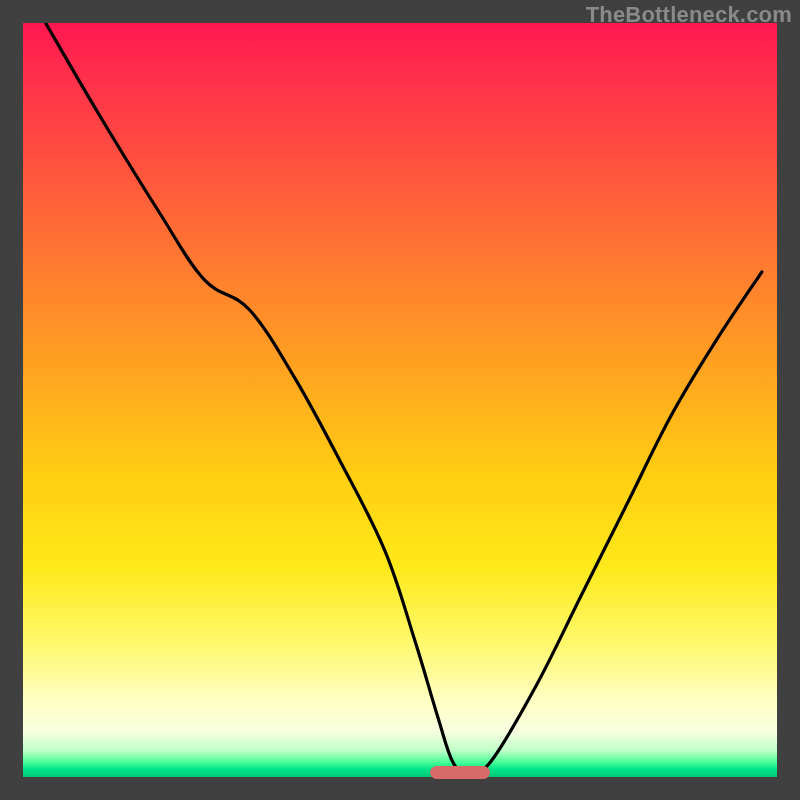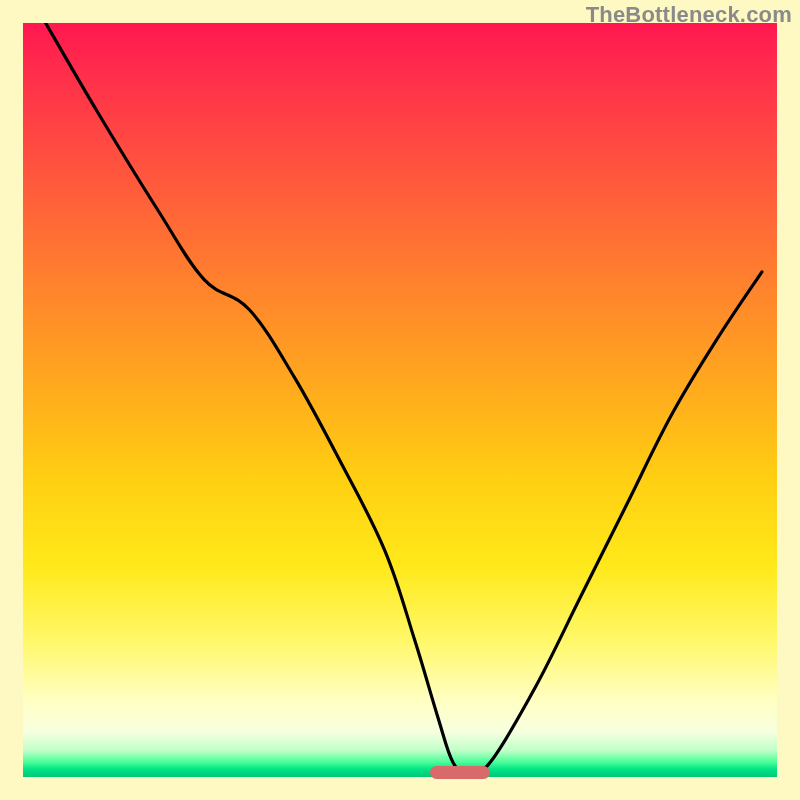--- a/index.html
+++ b/index.html
@@ -10,21 +10,21 @@
     background: #000;
     overflow: hidden;
     font-family: Arial, Helvetica, sans-serif;
   }
   .frame {
     position: absolute;
     top: 0;
     left: 0;
     width: 800px;
     height: 800px;
-    background: #fef9c3;
+    background: #404040;
   }
   .plot {
     position: absolute;
     top: 23px;
     left: 23px;
     width: 754px;
     height: 754px;
     
     background: linear-gradient(
       to bottom,

